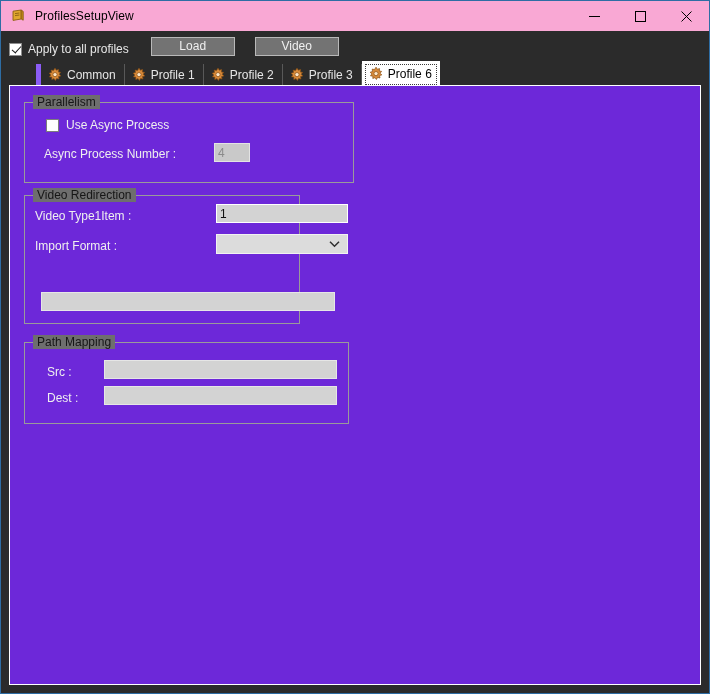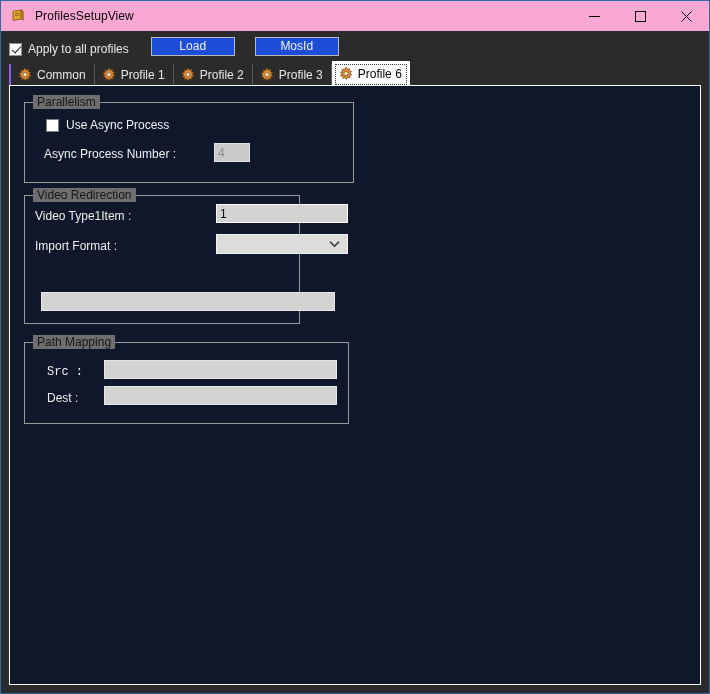--- a/index.html
+++ b/index.html
@@ -99,21 +99,21 @@
     font-size: 12px;
     color: #e8e8e8;
     margin-left: 6px;
     white-space: nowrap;
   }
   .toolbtn {
     width: 84px;
     height: 19px;
     box-sizing: border-box;
     margin-left: 18px;
-    background: #1d4ed8;
+    background: #737373;
     border: 1px solid #b9b9b9;
     color: #f0f0f0;
     font-size: 12px;
     display: flex;
     align-items: center;
     justify-content: center;
     line-height: 1;
     padding: 0;
     font-family: "Liberation Sans", sans-serif;
   }
@@ -136,21 +136,21 @@
     display: flex;
     align-items: center;
     box-sizing: border-box;
     padding: 0 8px 0 6px;
     font-size: 12px;
     color: #e6e6e6;
     position: relative;
     border-right: 1px solid #595959;
     white-space: nowrap;
   }
-  .tab:first-child { border-left: 2px solid #8b5cf6; }
+  .tab:first-child { border-left: 5px solid #8b5cf6; margin-left: 27px; }
   .tab.selected {
     height: 24px;
     background: #ffffff;
     color: #000000;
     border: 1px solid #ffffff;
     border-bottom: none;
     padding: 0 7px 0 5px;
     z-index: 3;
   }
   .tab.selected .tabfocus {
@@ -173,21 +173,21 @@
     margin: 0 8px 8px 8px;
     background: #ffffff;
     padding: 1px;
     box-sizing: border-box;
     position: relative;
     z-index: 1;
   }
   #panel {
     width: 100%;
     height: 100%;
-    background: #0f172a;
+    background: #6d28d9;
     position: relative;
     box-sizing: border-box;
   }
 
   
   .groupbox {
     position: absolute;
     box-sizing: border-box;
   }
   .gb-frame {
@@ -310,21 +310,21 @@
         </svg>
     </div>
   </div>
 
   <div id="toolbar">
     <div id="apply-all-wrap">
       <span class="wincheck checked"></span>
       <span id="apply-all-label">Apply to all profiles</span>
     </div>
     <button class="toolbtn" id="btn-load">Load</button>
-    <button class="toolbtn" id="btn-save">MosId</button>
+    <button class="toolbtn" id="btn-save">Video</button>
   </div>
 
   <div id="tabstrip">
 
     <div class="tab">
       <span class="tabicon">
         <svg width="16" height="16" viewBox="0 0 16 16">
           <g fill="#d88a3a" stroke="#8a4f12" stroke-width="0.7">
             <path d="M8 1.2 L9.3 3.2 L11.6 2.6 L11.3 5.0 L13.6 5.4 L12.1 7.2 L13.8 8.9 L11.5 9.6 L12.0 12.0 L9.6 11.4 L8.4 13.5 L7.0 11.6 L4.8 12.5 L4.9 10.1 L2.5 9.9 L3.8 7.9 L2.2 6.2 L4.5 5.5 L4.2 3.1 L6.5 3.6 Z"></path>
           </g>
@@ -426,21 +426,21 @@
         <div class="textbox flat" style="left:17px; top:97px; width:294px; height:19px;"></div>
 
       </div>
     </div>
 
     <div class="groupbox" style="left:14px; top:249px; width:325px; height:89px;">
       <div class="gb-frame"></div>
       <div class="gb-title">Path Mapping</div>
       <div class="gb-body">
 
-        <div class="ctl-label" style="left:23px; top:23px;font-family:Liberation Mono, monospace;">Src :</div>
+        <div class="ctl-label" style="left:23px; top:23px;">Src :</div>
         <div class="textbox flat" style="left:80px; top:18px; width:233px; height:19px;"></div>
 
         <div class="ctl-label" style="left:23px; top:49px;">Dest :</div>
         <div class="textbox flat" style="left:80px; top:44px; width:233px; height:19px;"></div>
 
       </div>
     </div>
 
   </div>
   </div>

